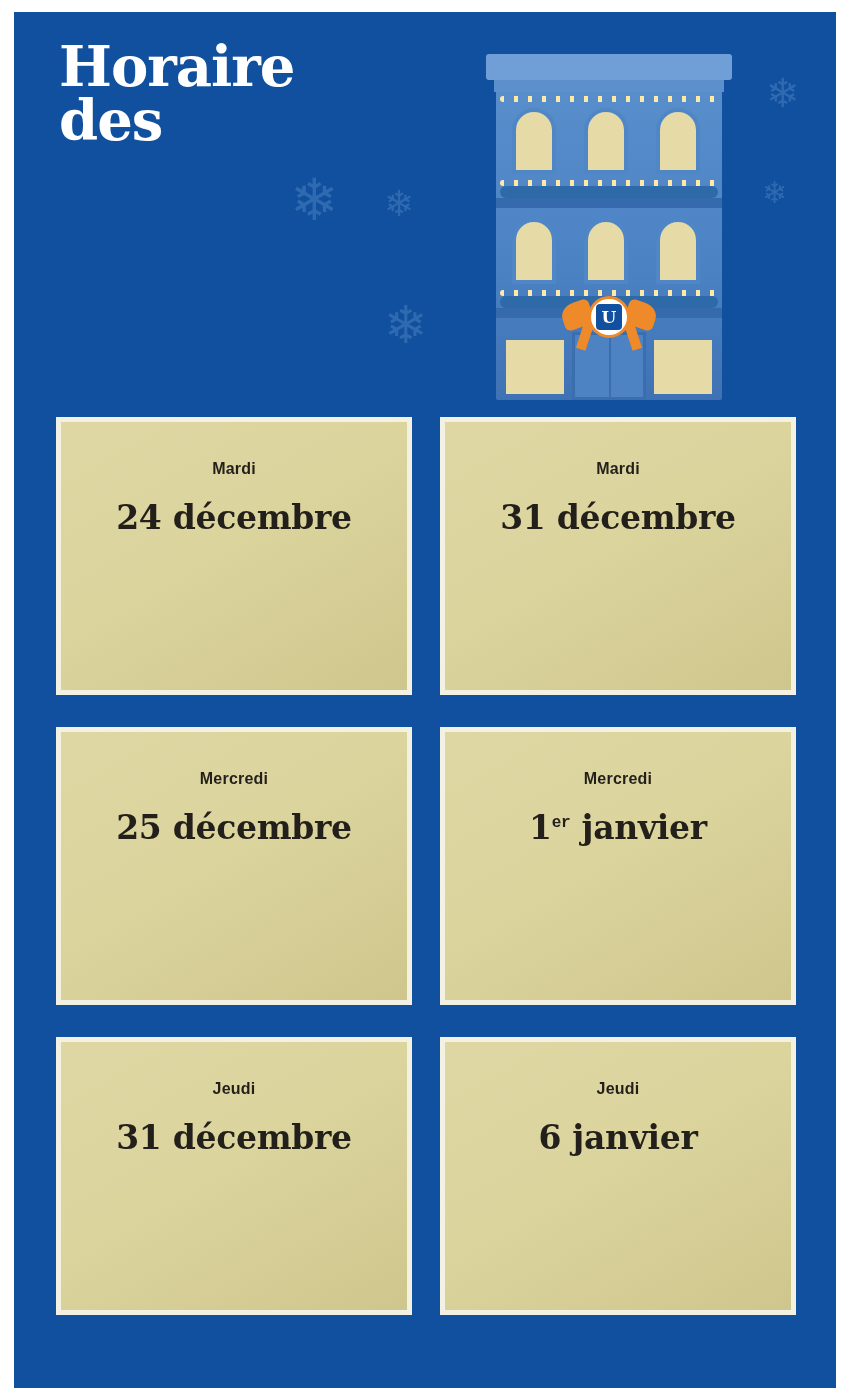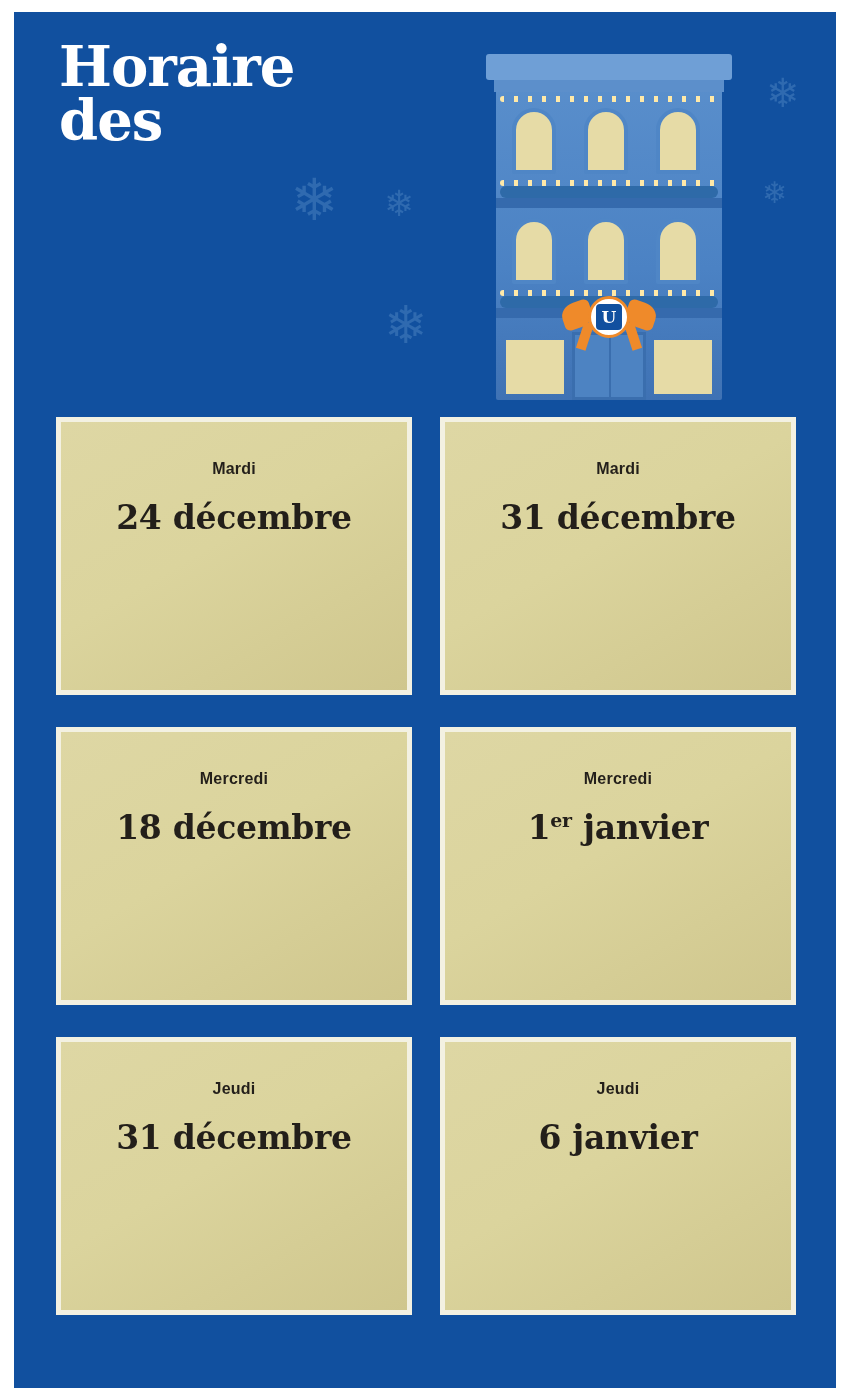--- a/index.html
+++ b/index.html
@@ -241,22 +241,23 @@
     letter-spacing: 0.2px;
   }
   .card .date {
     font-family: "DejaVu Serif", serif;
     font-weight: bold;
     font-size: 33px;
     margin-top: 20px;
     letter-spacing: -0.3px;
   }
   .card .date sup {
-    font-size: 19px;
+    font-size: 16px;
     vertical-align: super;
+    font-family: Liberation Mono, monospace;
   }
 </style>
 </head>
 <body>
 
 <div class="poster">
 
   <div class="title">
     <span class="line">Horaire</span>
     <span class="line">des</span>
@@ -313,21 +314,21 @@
       </div>
       <div class="card">
         <div class="day">Mardi</div>
         <div class="date">31 décembre</div>
       </div>
     </div>
 
     <div class="row">
       <div class="card">
         <div class="day">Mercredi</div>
-        <div class="date">18 décembre</div>
+        <div class="date">25 décembre</div>
       </div>
       <div class="card">
         <div class="day">Mercredi</div>
         <div class="date"><span>1</span><sup>er</sup><span> janvier</span></div>
       </div>
     </div>
 
     <div class="row">
       <div class="card">
         <div class="day">Jeudi</div>

